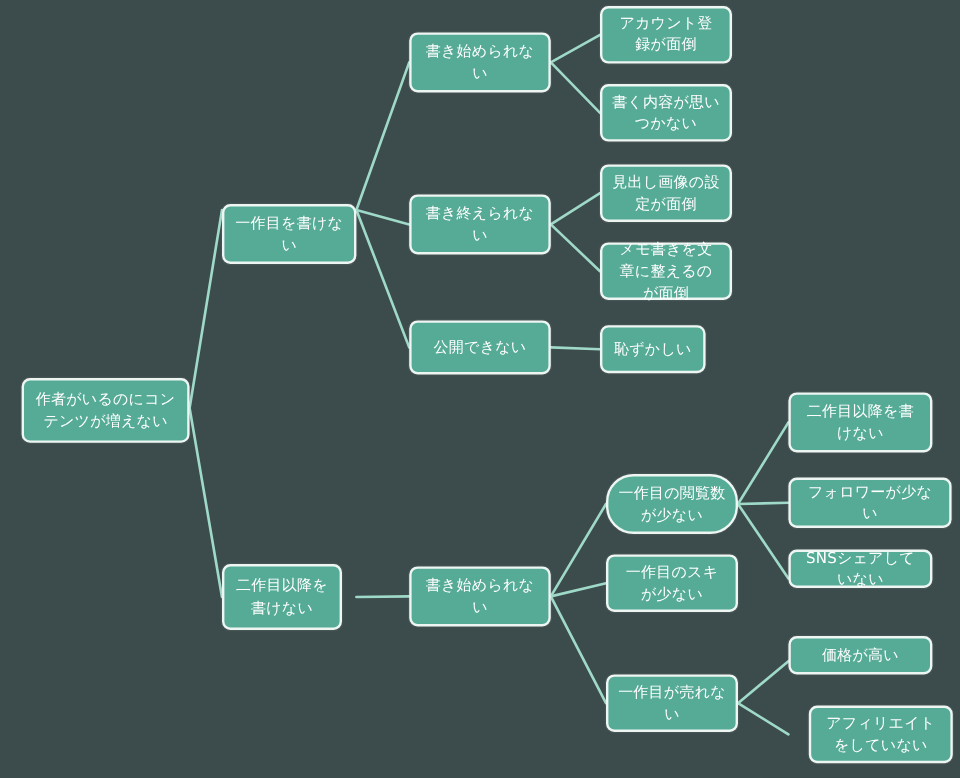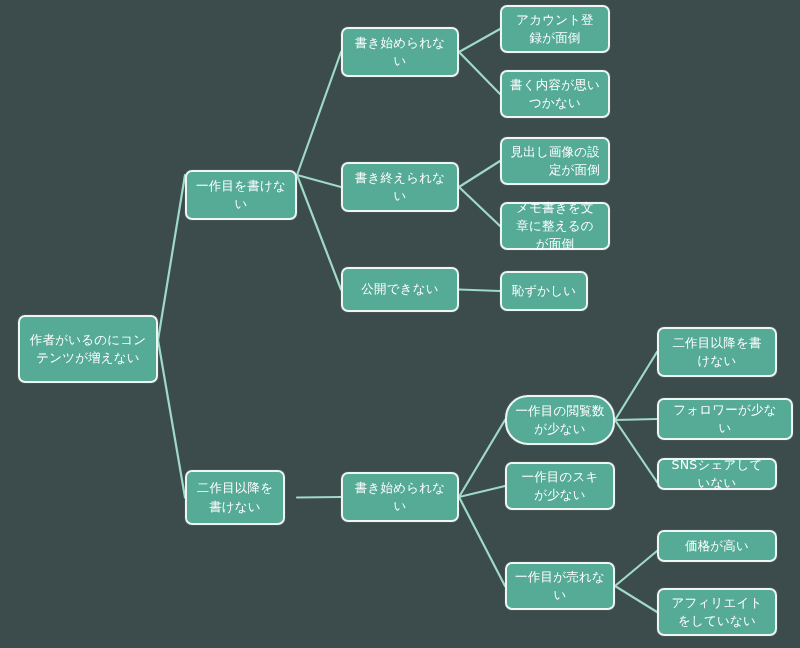--- a/index.html
+++ b/index.html
@@ -67,48 +67,48 @@
       <line x1="459" y1="497" x2="505" y2="420" stroke="#9fd9c8" stroke-width="2.2" stroke-linecap="round"></line>
       <line x1="459" y1="497" x2="505" y2="486" stroke="#9fd9c8" stroke-width="2.2" stroke-linecap="round"></line>
       <line x1="459" y1="497" x2="505" y2="586" stroke="#9fd9c8" stroke-width="2.2" stroke-linecap="round"></line>
       <line x1="615" y1="420" x2="657" y2="352" stroke="#9fd9c8" stroke-width="2.2" stroke-linecap="round"></line>
       <line x1="615" y1="420" x2="657" y2="419" stroke="#9fd9c8" stroke-width="2.2" stroke-linecap="round"></line>
       <line x1="615" y1="420" x2="657" y2="482" stroke="#9fd9c8" stroke-width="2.2" stroke-linecap="round"></line>
       <line x1="615" y1="586" x2="657" y2="551" stroke="#9fd9c8" stroke-width="2.2" stroke-linecap="round"></line>
       <line x1="615" y1="586" x2="657" y2="612" stroke="#9fd9c8" stroke-width="2.2" stroke-linecap="round"></line>
     </svg>
   <div id="nodes">
-      <div class="node root" style="left: 18px; top: 315px; width: 140px; height: 68px;">
+      <div class="node root" style="left: 18px; top: 315px; width: 140px; height: 54px;">
         <span class="label">作者がいるのにコンテンツが増えない</span>
       </div>
       <div class="node" style="left: 185px; top: 150px; width: 112px; height: 50px; margin-top: 20px;">
         <span class="label">一作目を書けない</span>
       </div>
       <div class="node" style="left: 185px; top: 470px; width: 100px; height: 55px;">
         <span class="label">二作目以降を書けない</span>
       </div>
       <div class="node" style="left: 341px; top: 27px; width: 118px; height: 50px;">
         <span class="label">書き始められない</span>
       </div>
       <div class="node" style="left: 341px; top: 162px; width: 118px; height: 50px;">
         <span class="label">書き終えられない</span>
       </div>
       <div class="node" style="left: 341px; top: 267px; width: 118px; height: 45px;">
         <span class="label">公開できない</span>
       </div>
       <div class="node" style="left: 341px; top: 472px; width: 118px; height: 50px;">
         <span class="label">書き始められない</span>
       </div>
-      <div class="node" style="left: 500px; top: 5px; width: 110px; height: 48px;">
+      <div class="node" style="left: 500px; top: 5px; width: 110px; height: 48px; font-family: Liberation Mono, monospace;">
         <span class="label">アカウント登録が面倒</span>
       </div>
       <div class="node" style="left: 500px; top: 70px; width: 110px; height: 48px; text-align: center;">
         <span class="label">書く内容が思いつかない</span>
       </div>
-      <div class="node" style="left: 500px; top: 137px; width: 110px; height: 48px; text-align: right;">
+      <div class="node" style="left: 500px; top: 137px; width: 110px; height: 48px;">
         <span class="label">見出し画像の設定が面倒</span>
       </div>
       <div class="node" style="left: 500px; top: 202px; width: 110px; height: 48px;">
         <span class="label">メモ書きを文章に整えるのが面倒</span>
       </div>
       <div class="node" style="left: 500px; top: 271px; width: 88px; height: 40px;">
         <span class="label">恥ずかしい</span>
       </div>
       <div class="node" style="left: 505px; top: 395px; width: 110px; height: 50px; border-radius: 23px;">
         <span class="label">一作目の閲覧数が少ない</span>
@@ -124,17 +124,17 @@
       </div>
       <div class="node" style="left: 657px; top: 398px; width: 136px; height: 42px;">
         <span class="label">フォロワーが少ない</span>
       </div>
       <div class="node" style="left: 657px; top: 458px; width: 120px; height: 32px;">
         <span class="label">SNSシェアしていない</span>
       </div>
       <div class="node" style="left: 657px; top: 530px; width: 120px; height: 32px;">
         <span class="label">価格が高い</span>
       </div>
-      <div class="node" style="left: 657px; top: 588px; width: 120px; height: 48px;">
+      <div class="node" style="left: 674px; top: 588px; width: 120px; height: 48px;">
         <span class="label">アフィリエイトをしていない</span>
       </div>
     </div>
 </div>
 
 </body></html>

